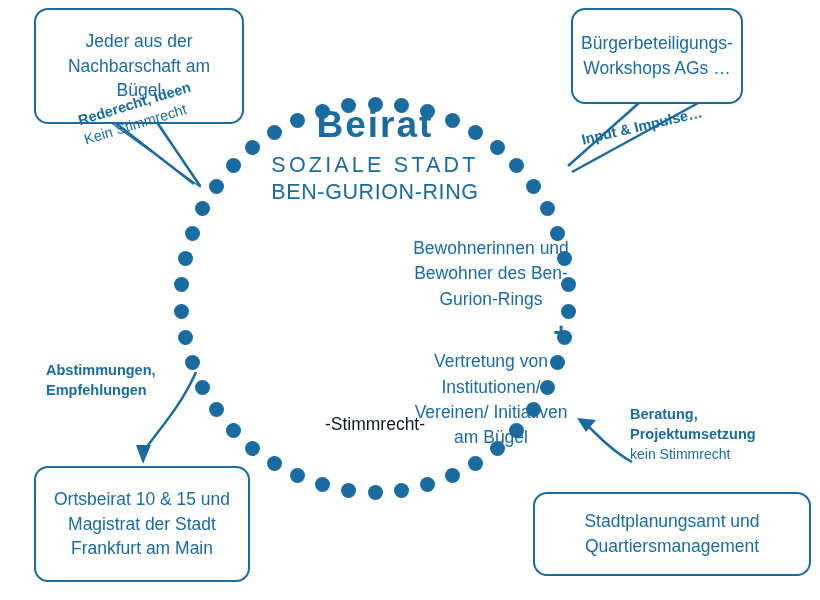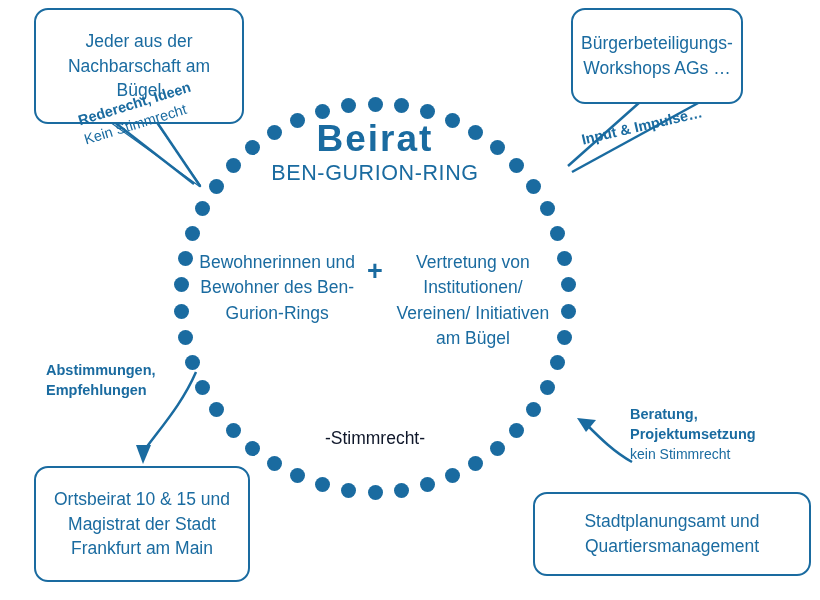--- a/index.html
+++ b/index.html
@@ -58,21 +58,21 @@
     margin-left: -7.5px;
     margin-top: -7.5px;
     border-radius: 50%;
     background: #1a6ba0;
   }
 
   
   #center-block {
     position: absolute;
     left: 175px;
-    top: 98px;
+    top: 84px;
     width: 400px;
     height: 400px;
     z-index: 3;
     text-align: center;
     color: #1a6ba0;
   }
   #title-main {
     margin-top: 22px;
     font-size: 37px;
     font-weight: bold;
@@ -89,22 +89,23 @@
     letter-spacing: 0.6px;
     margin-top: 2px;
   }
 
   #columns {
     position: absolute;
     left: 0;
     top: 152px;
     width: 400px;
     display: flex;
-    align-items: flex-start;
+    align-items: flex-end;
     justify-content: center;
+    flex-direction: column;
   }
   .col {
     font-size: 17.5px;
     line-height: 1.45;
     color: #1a6ba0;
     width: 168px;
   }
   #col-left  { text-align: center; }
   #col-right { text-align: center; }
   #plus-sign {
@@ -227,20 +228,21 @@
       <div class="dot" style="left: 58.2178px; top: 67.5847px; background: rgb(26, 107, 160);"></div>
       <div class="dot" style="left: 77.5689px; top: 49.512px; background: rgb(26, 107, 160);"></div>
       <div class="dot" style="left: 99.2007px; top: 34.2426px; background: rgb(26, 107, 160);"></div>
       <div class="dot" style="left: 122.71px; top: 22.061px; background: rgb(26, 107, 160);"></div>
       <div class="dot" style="left: 147.659px; top: 13.194px; background: rgb(26, 107, 160);"></div>
       <div class="dot" style="left: 173.584px; top: 7.80693px; background: rgb(26, 107, 160);"></div>
     </div>
 
   <div id="center-block">
     <div id="title-main">Beirat</div>
+    <div id="title-sub1">SOZIALE STADT</div>
     <div id="title-sub2">BEN-GURION-RING</div>
 
     <div id="columns">
       <div class="col" id="col-left">Bewohnerinnen und Bewohner des Ben-Gurion-Rings</div>
       <div id="plus-sign">+</div>
       <div class="col" id="col-right">Vertretung von Institutionen/ Vereinen/ Initiativen am Bügel</div>
     </div>
 
     <div id="stimmrecht">-Stimmrecht-</div>
   </div>

